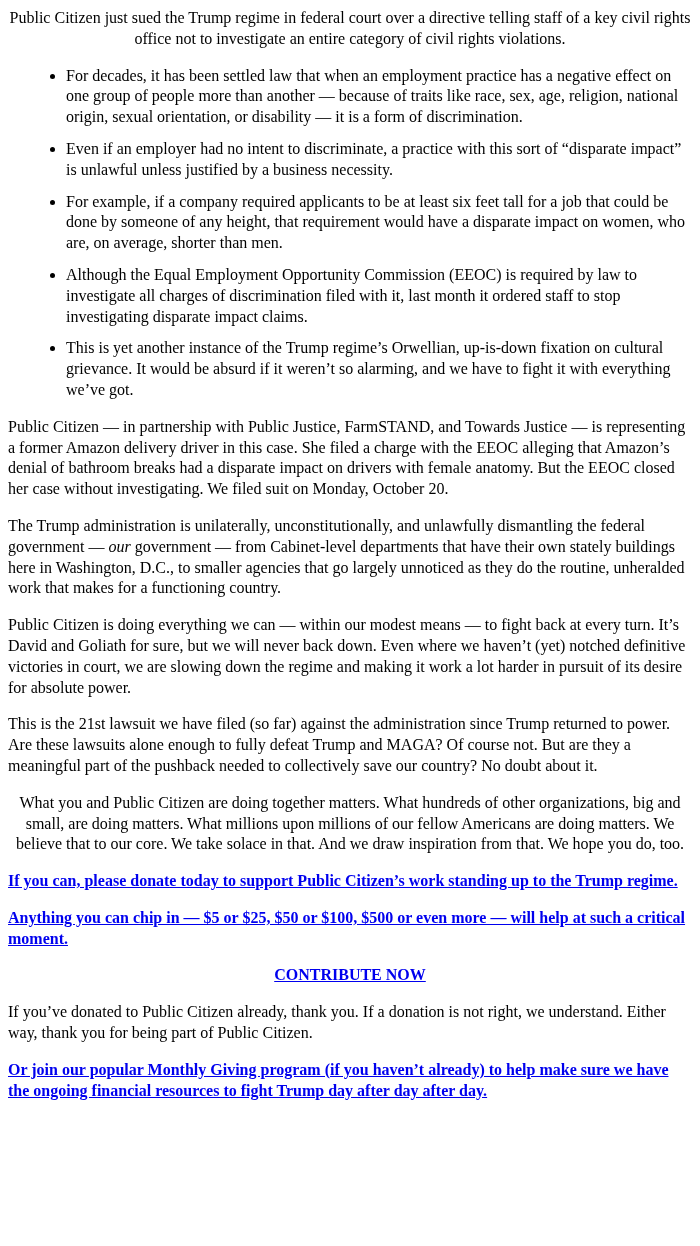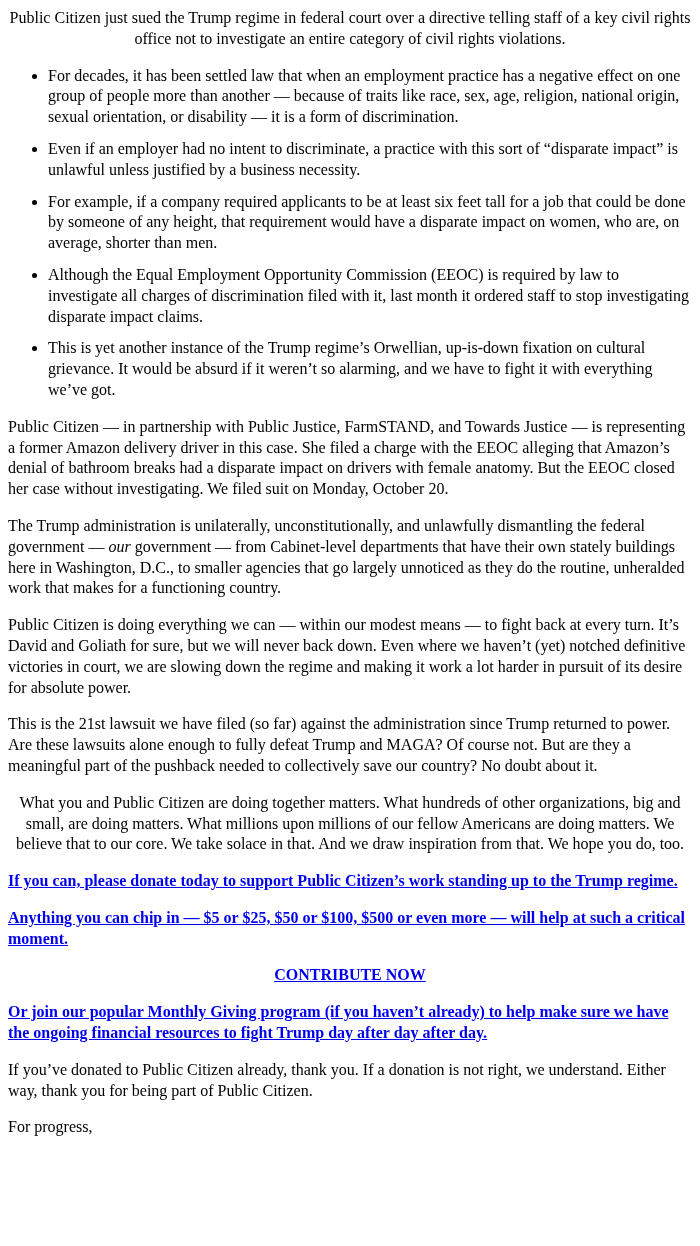--- a/index.html
+++ b/index.html
@@ -9,21 +9,21 @@
     box-sizing: border-box;
     padding: 8px;
     font-family: "Liberation Serif", "DejaVu Serif", serif;
     font-size: 16px;
     line-height: 1.3;
     color: #000000;
   }
   .email p { margin: 16px 0; }
   .email p.first { margin-top: 0; text-align: center; }
   ul.case-points { margin: 16px 0; padding-left: 40px; }
-  ul.case-points li { margin-bottom: 11px; }
+  ul.case-points li { margin-bottom: 11px; margin-left: 18px; }
   ul.case-points li:last-child { margin-bottom: 0; }
   .bold { font-weight: normal; text-align: center; }
   .italic { font-style: italic; }
   a.email-link {
     color: #0000EE;
     font-weight: bold;
     text-decoration: underline;
     cursor: pointer;
   }
   .center { text-align: center; }
@@ -54,19 +54,18 @@
   <p>This is the 21st lawsuit we have filed (so far) against the administration since Trump returned to power. Are these lawsuits alone enough to fully defeat Trump and MAGA? Of course not. But are they a meaningful part of the pushback needed to collectively save our country? No doubt about it.</p>
 
   <p class="bold">What you and Public Citizen are doing together matters. What hundreds of other organizations, big and small, are doing matters. What millions upon millions of our fellow Americans are doing matters. We believe that to our core. We take solace in that. And we draw inspiration from that. We hope you do, too.</p>
 
   <p><a class="email-link">If you can, please donate today to support Public Citizen’s work standing up to the Trump regime.</a></p>
 
   <p><a class="email-link">Anything you can chip in — $5 or $25, $50 or $100, $500 or even more — will help at such a critical moment.</a></p>
 
   <p class="center"><a class="email-link">CONTRIBUTE NOW</a></p>
 
+  <p>If you’ve donated to Public Citizen already, thank you. If a donation is not right, we understand. Either way, thank you for being part of Public Citizen.</p>
+
   <p><a class="email-link">Or join our popular Monthly Giving program (if you haven’t already) to help make sure we have the ongoing financial resources to fight Trump day after day after day.</a></p>
 
-  <p>If you’ve donated to Public Citizen already, thank you. If a donation is not right, we understand. Either way, thank you for being part of Public Citizen.</p>
-
-  <p>For progress,</p>
 
 </div>
 
 </body></html>

